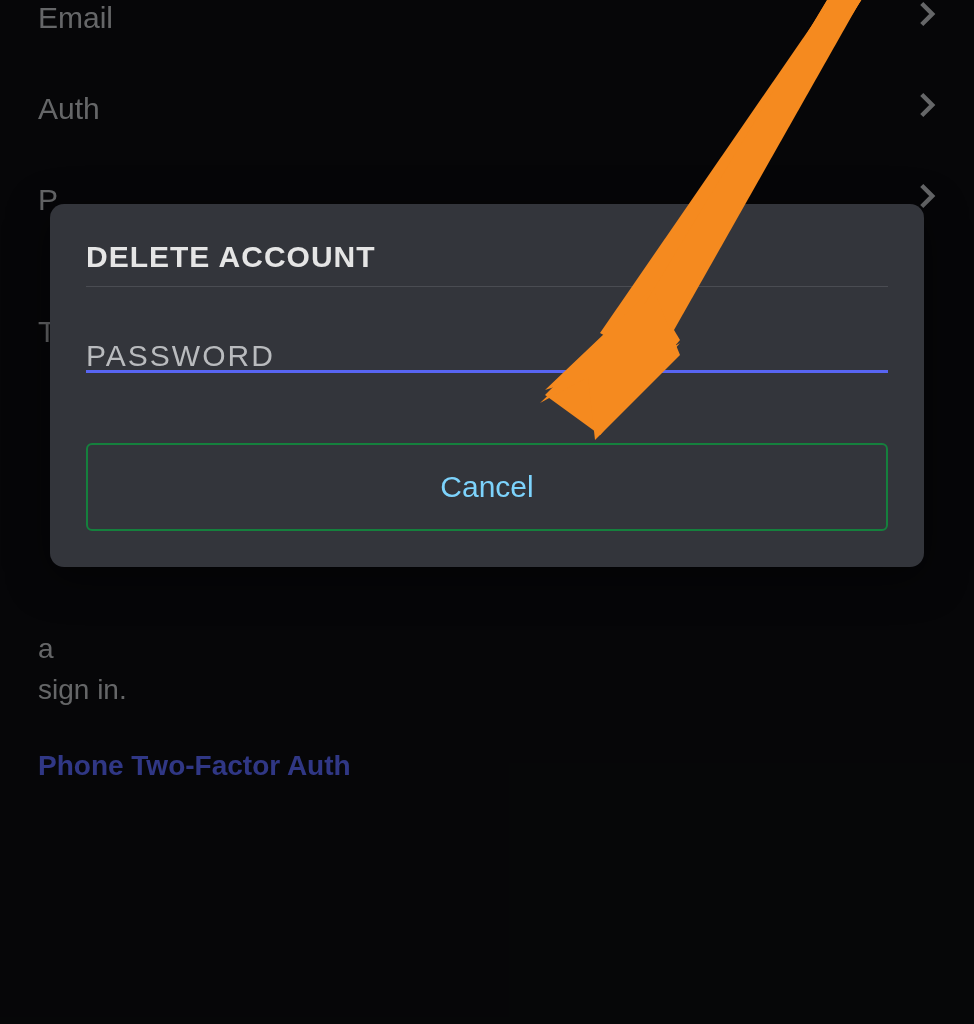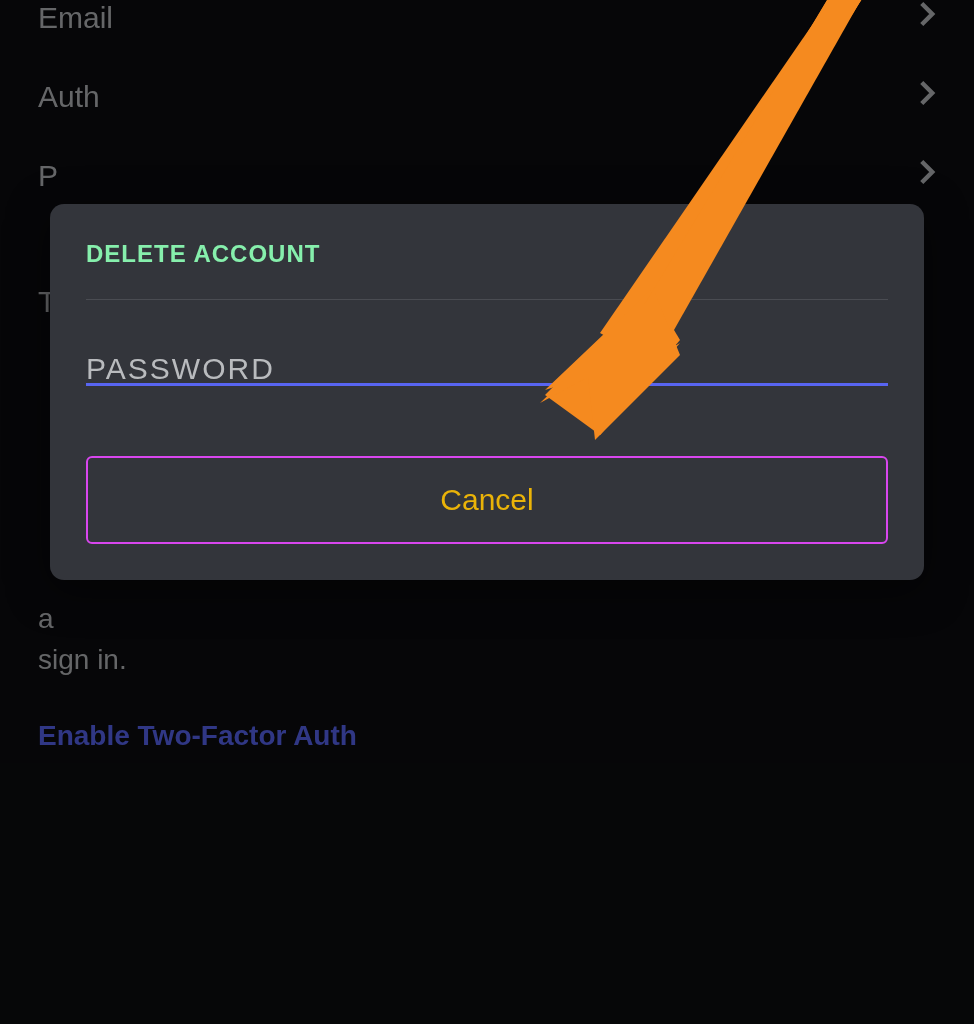--- a/index.html
+++ b/index.html
@@ -20,21 +20,21 @@
       top: 0;
       left: 0;
       width: 100%;
       height: 100%;
       padding: 0;
     }
     .setting-row {
       display: flex;
       justify-content: space-between;
       align-items: center;
-      padding: 22px 38px;
+      padding: 28px 38px;
       color: #b9bbbe;
       font-size: 30px;
       font-weight: 500;
     }
     .setting-row .label-text {
       color: #b9bbbe;
     }
     .setting-row .chevron {
       color: #b9bbbe;
       font-size: 28px;
@@ -70,25 +70,25 @@
       position: absolute;
       top: 204px;
       left: 50px;
       width: 874px;
       background: #33353b;
       border-radius: 14px;
       padding: 36px 36px 36px 36px;
       box-shadow: 0 10px 40px rgba(0,0,0,0.5);
     }
     .modal-title {
-      color: #86efac;
-      font-size: 24px;
+      color: #e5e5e5;
+      font-size: 30px;
       font-weight: 800;
       letter-spacing: 1px;
-      margin-bottom: 31px;
+      margin-bottom: 12px;
     }
     .modal-divider {
       border: none;
       border-top: 1px solid #4a4c52;
       margin-bottom: 52px;
     }
     .password-field {
       position: relative;
       margin-bottom: 70px;
     }
@@ -125,22 +125,22 @@
       justify-content: center;
     }
     .btn-okay {
       background: #ea6060;
       color: #ffffff;
       border: none;
       margin-bottom: 18px;
     }
     .btn-cancel {
       background: transparent;
-      color: #eab308;
-      border: 2px solid #d946ef;
+      color: #7dd3fc;
+      border: 2px solid #15803d;
     }
     .arrow-annotation {
       position: absolute;
       top: -25px;
       left: 40px;
       width: 900px;
       height: 500px;
       pointer-events: none;
       z-index: 1000;
     }
@@ -178,21 +178,21 @@
   <div class="section-label">T</div>
 
   <div style="height:280px;"></div>
 
   <div class="help-text">
     <div>a</div>
     <div>sign in.</div>
   </div>
 
   <div style="height:40px;"></div>
-  <div class="link-text">Enable Two-Factor Auth</div>
+  <div class="link-text">Phone Two-Factor Auth</div>
 </div>
 
 <div class="overlay"></div>
 
 <div class="modal">
   <div class="modal-title">DELETE ACCOUNT</div>
   <hr class="modal-divider">
   <div class="password-field">
     <input class="password-input" type="text" placeholder="PASSWORD" style="">
     <div class="password-line"></div>

